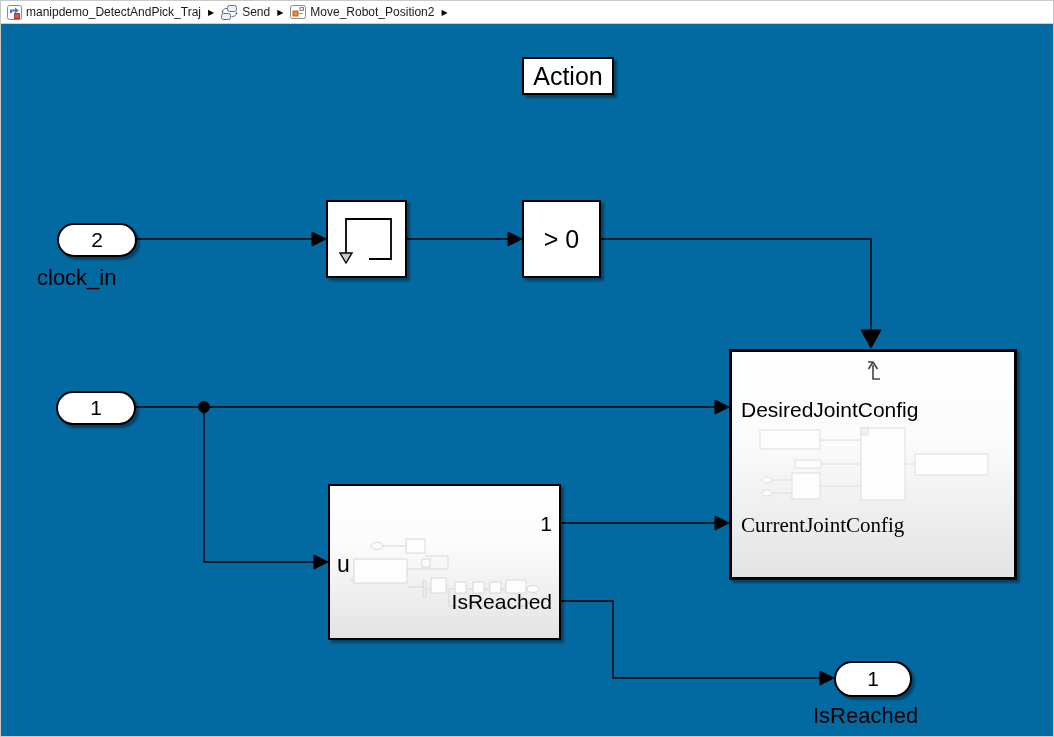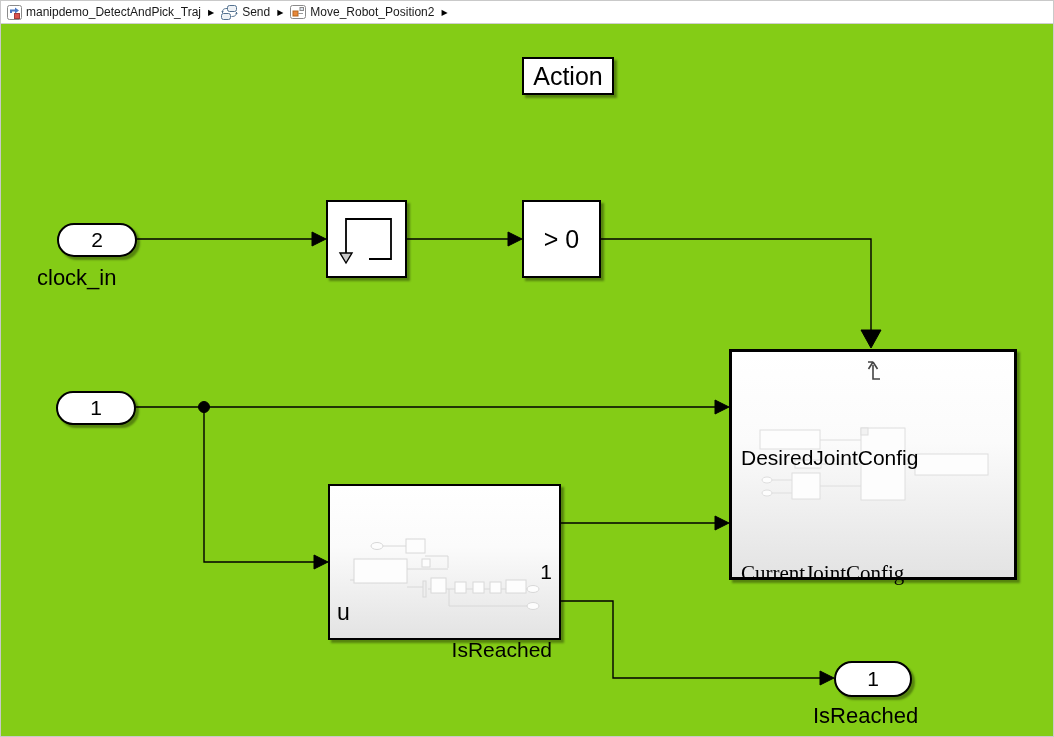--- a/index.html
+++ b/index.html
@@ -14,35 +14,35 @@
   .breadcrumb{
     position:absolute;left:0;top:0;width:100%;height:23px;
     background:#ffffff;border-bottom:1px solid #cfcfcf;
     display:flex;align-items:center;padding-left:6px;box-sizing:border-box;
     font-size:12px;color:#1a1a1a;white-space:nowrap;
   }
   .crumb{display:inline-flex;align-items:center;gap:4px;cursor:default;}
   .crumb svg{display:block;}
   .sep{margin:0 7px;font-size:8px;color:#000;}
   
-  .canvas{position:absolute;left:0;top:23px;width:1052px;height:712px;background:#84cc16;}
+  .canvas{position:absolute;left:0;top:23px;width:1052px;height:712px;background:#0369a1;}
   .wires{position:absolute;left:0;top:0;width:1052px;height:712px;}
   
   .sl-block{
     position:absolute;background:#ffffff;border:2px solid #000;
     box-shadow:3px 3px 2px rgba(0,0,0,0.35);box-sizing:border-box;
   }
   .grad{background:linear-gradient(180deg,#ffffff 0%,#fbfbfb 40%,#e3e3e3 100%);}
   .oval{
     position:absolute;background:#fff;border:2px solid #000;border-radius:18px;
     box-shadow:3px 3px 2px rgba(0,0,0,0.35);box-sizing:border-box;
     display:flex;align-items:center;justify-content:center;font-size:21px;
   }
   .ext-label{position:absolute;font-size:22px;text-align:left;}
-  .inner-port-label{position:absolute;font-size:21px;line-height:1;margin-top:48px;}
+  .inner-port-label{position:absolute;font-size:21px;line-height:1;}
   .annotation{
     position:absolute;background:#fff;border:2px solid #000;
     box-shadow:3px 3px 2px rgba(0,0,0,0.35);box-sizing:border-box;
     display:flex;align-items:center;justify-content:center;font-size:25px;
   }
   .compare-text{font-size:25px;}
   .preview{position:absolute;left:0;top:0;pointer-events:none;}
 </style>
 </head>
 <body>

